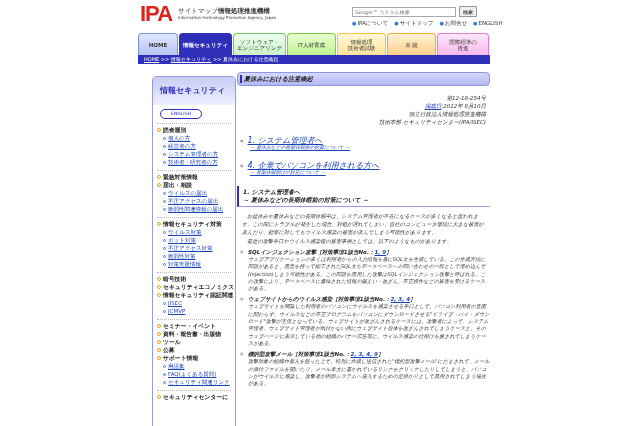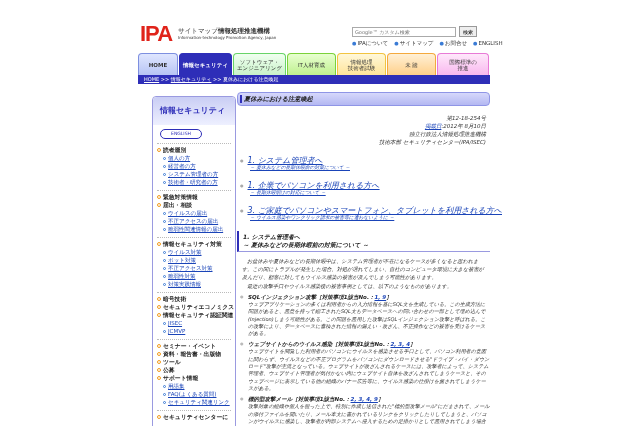--- a/index.html
+++ b/index.html
@@ -1,17 +1,17 @@
 <!DOCTYPE html>
 <html><head>
 <meta charset="utf-8">
 <style>
   html,body{margin:0;padding:0;background:#fff;}
   body{width:640px;height:426px;overflow:hidden;position:relative;font-family:"DejaVu Sans","Liberation Sans",sans-serif;color:#333;}
-  .page{position:absolute;left:138px;top:0;width:352px;margin-top:20px;}
+  .page{position:absolute;left:138px;top:0;width:352px;}
   
   .hdr{position:relative;height:32px;}
   .logo{position:absolute;left:2px;top:3px;font-family:"Liberation Sans",sans-serif;font-weight:bold;font-size:22px;color:#e0231a;letter-spacing:-1px;line-height:22px;}
   .org{position:absolute;left:40px;top:7px;}
   .org-jp{font-size:6.5px;color:#333;line-height:8px;white-space:nowrap;}
   .org-jp b{font-weight:bold;text-align:right;}
   .org-en{font-size:4px;color:#333;line-height:6px;white-space:nowrap;}
   .search{position:absolute;left:214px;top:6px;display:flex;align-items:center;gap:3px;}
   .search input{width:98px;height:8px;border:1px solid #aaa;font-size:5px;padding:0 2px;color:#999;font-family:"DejaVu Sans",sans-serif;}
   .search button{height:11px;font-size:5px;padding:0 3px;border:1px solid #999;background:#eee;font-family:"DejaVu Sans",sans-serif;}
@@ -166,26 +166,22 @@
       <div><a>掲載日</a><span>:2012年 8月10日</span></div>
       <div>独立行政法人情報処理推進機構</div>
       <div>技術本部 セキュリティセンター(IPA/ISEC)</div>
     </div>
     <div class="toc">
       <div class="toc-item">
         <div class="toc-h">1. システム管理者へ</div>
         <div class="toc-s">～ 夏休みなどの長期休暇前の対策について ～</div>
       </div>
       <div class="toc-item">
-        <div class="toc-h">1. 企業でパソコンを利用される方へ</div>
+        <div class="toc-h">4. 企業でパソコンを利用される方へ</div>
         <div class="toc-s">～ 長期休暇明けの対応について ～</div>
-      </div>
-      <div class="toc-item">
-        <div class="toc-h">3. ご家庭でパソコンやスマートフォン、タブレットを利用される方へ</div>
-        <div class="toc-s">～ ウイルス感染やワンクリック請求の被害等に遭わないように ～</div>
       </div>
     </div>
     <div class="sec-h">
       <div>1. システム管理者へ</div>
       <div>～ 夏休みなどの長期休暇前の対策について ～</div>
     </div>
     <div class="para" style="text-indent:5px">お盆休みや夏休みなどの長期休暇中は、システム管理者が不在になるケースが多くなると思われます。この間にトラブルが発生した場合、対処が遅れてしまい、自社のコンピュータ環境に大きな被害が及んだり、顧客に対してもウイルス感染の被害が及んでしまう可能性があります。</div>
     <div class="para" style="padding-top:1px;text-indent:5px">最近の攻撃手口やウイルス感染後の被害事例としては、以下のようなものがあります。</div>
     <div id="bullets">
         <div class="bl">

